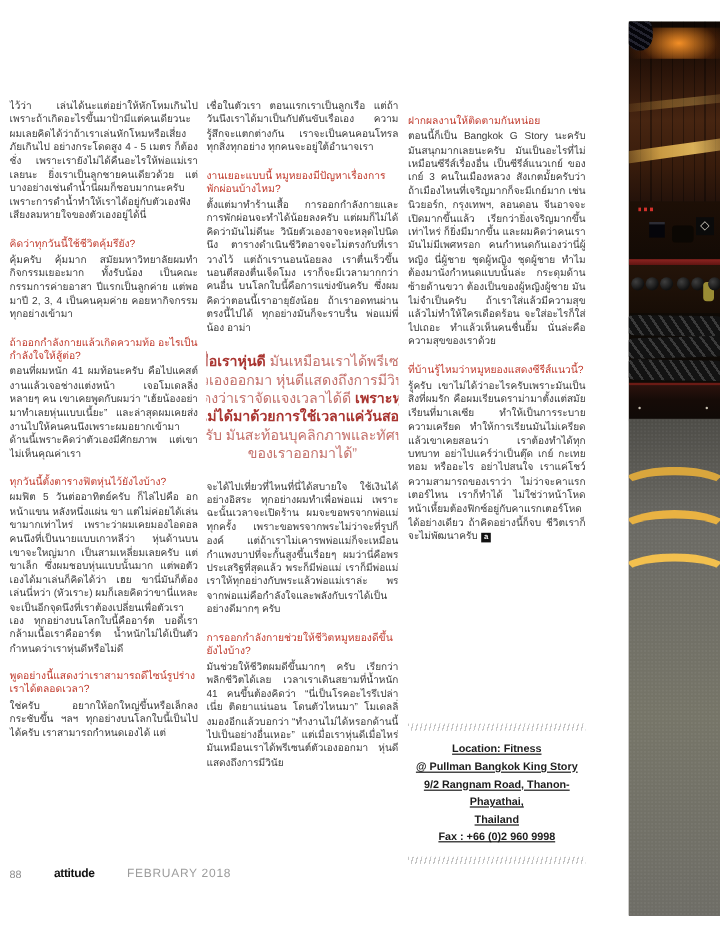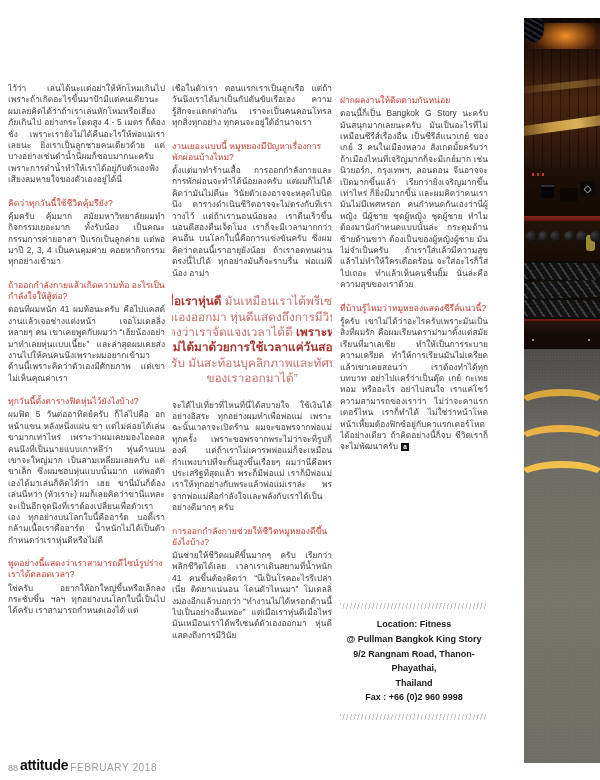--- a/index.html
+++ b/index.html
@@ -17,25 +17,25 @@
              font-size:11.8px;line-height:15.4px;color:#c4716b;}
   .pullquote .qb{font-weight:bold;color:#a93430;}
   
   .endmark{display:inline-block;width:8px;height:8px;background:#111;color:#fff;
            font-size:6.5px;line-height:8px;text-align:center;font-weight:bold;
            vertical-align:baseline;margin-left:3px;}
   
   .divider{height:6px;background:repeating-linear-gradient(105deg,#c4c4c4 0 1px,transparent 1px 3.6px);}
   .divider.push{margin-top:auto;}
   .loc{padding:8px 0 9px 0;text-align:center;}
-  .loc div{font-size:9px;line-height:14.6px;font-weight:bold;color:#1b1b1b;}
+  .loc div{font-size:9px;line-height:14.6px;font-weight:bold;color:#1b1b1b;text-decoration:underline;}
   
-  .footer{position:absolute;left:8px;top:757px;display:flex;align-items:flex-end;gap:2px;}
+  .footer{position:absolute;left:8px;top:723px;display:flex;align-items:center;gap:27px;}
   .footer .pno{font-size:9px;color:#8d8d8d;}
-  .footer .mag{font-size:14px;font-weight:800;color:#111;letter-spacing:-0.3px;}
+  .footer .mag{font-size:10px;font-weight:800;color:#111;letter-spacing:-0.3px;}
   .footer .iss{font-size:10px;color:#9c9c9c;letter-spacing:0.6px;}
   
   .photo{position:absolute;left:524px;top:18px;width:76px;height:745px;overflow:hidden;background:#151009;}
   .photo *{position:absolute;}
   .ph-ceiling{left:0;top:0;width:76px;height:150px;
     background:linear-gradient(180deg,#0e0703 0%,#2a1409 28%,#472511 55%,#381c0c 80%,#24120a 100%);}
   .ph-slats{left:0;top:0;width:76px;height:150px;
     background:repeating-linear-gradient(90deg,rgba(0,0,0,.35) 0 1px,transparent 1px 9px);}
   .ph-glow{left:0;top:5px;width:76px;height:26px;
     background:radial-gradient(60% 100% at 55% 50%,rgba(255,150,40,.95),rgba(160,70,12,.25) 70%,transparent 100%);}

